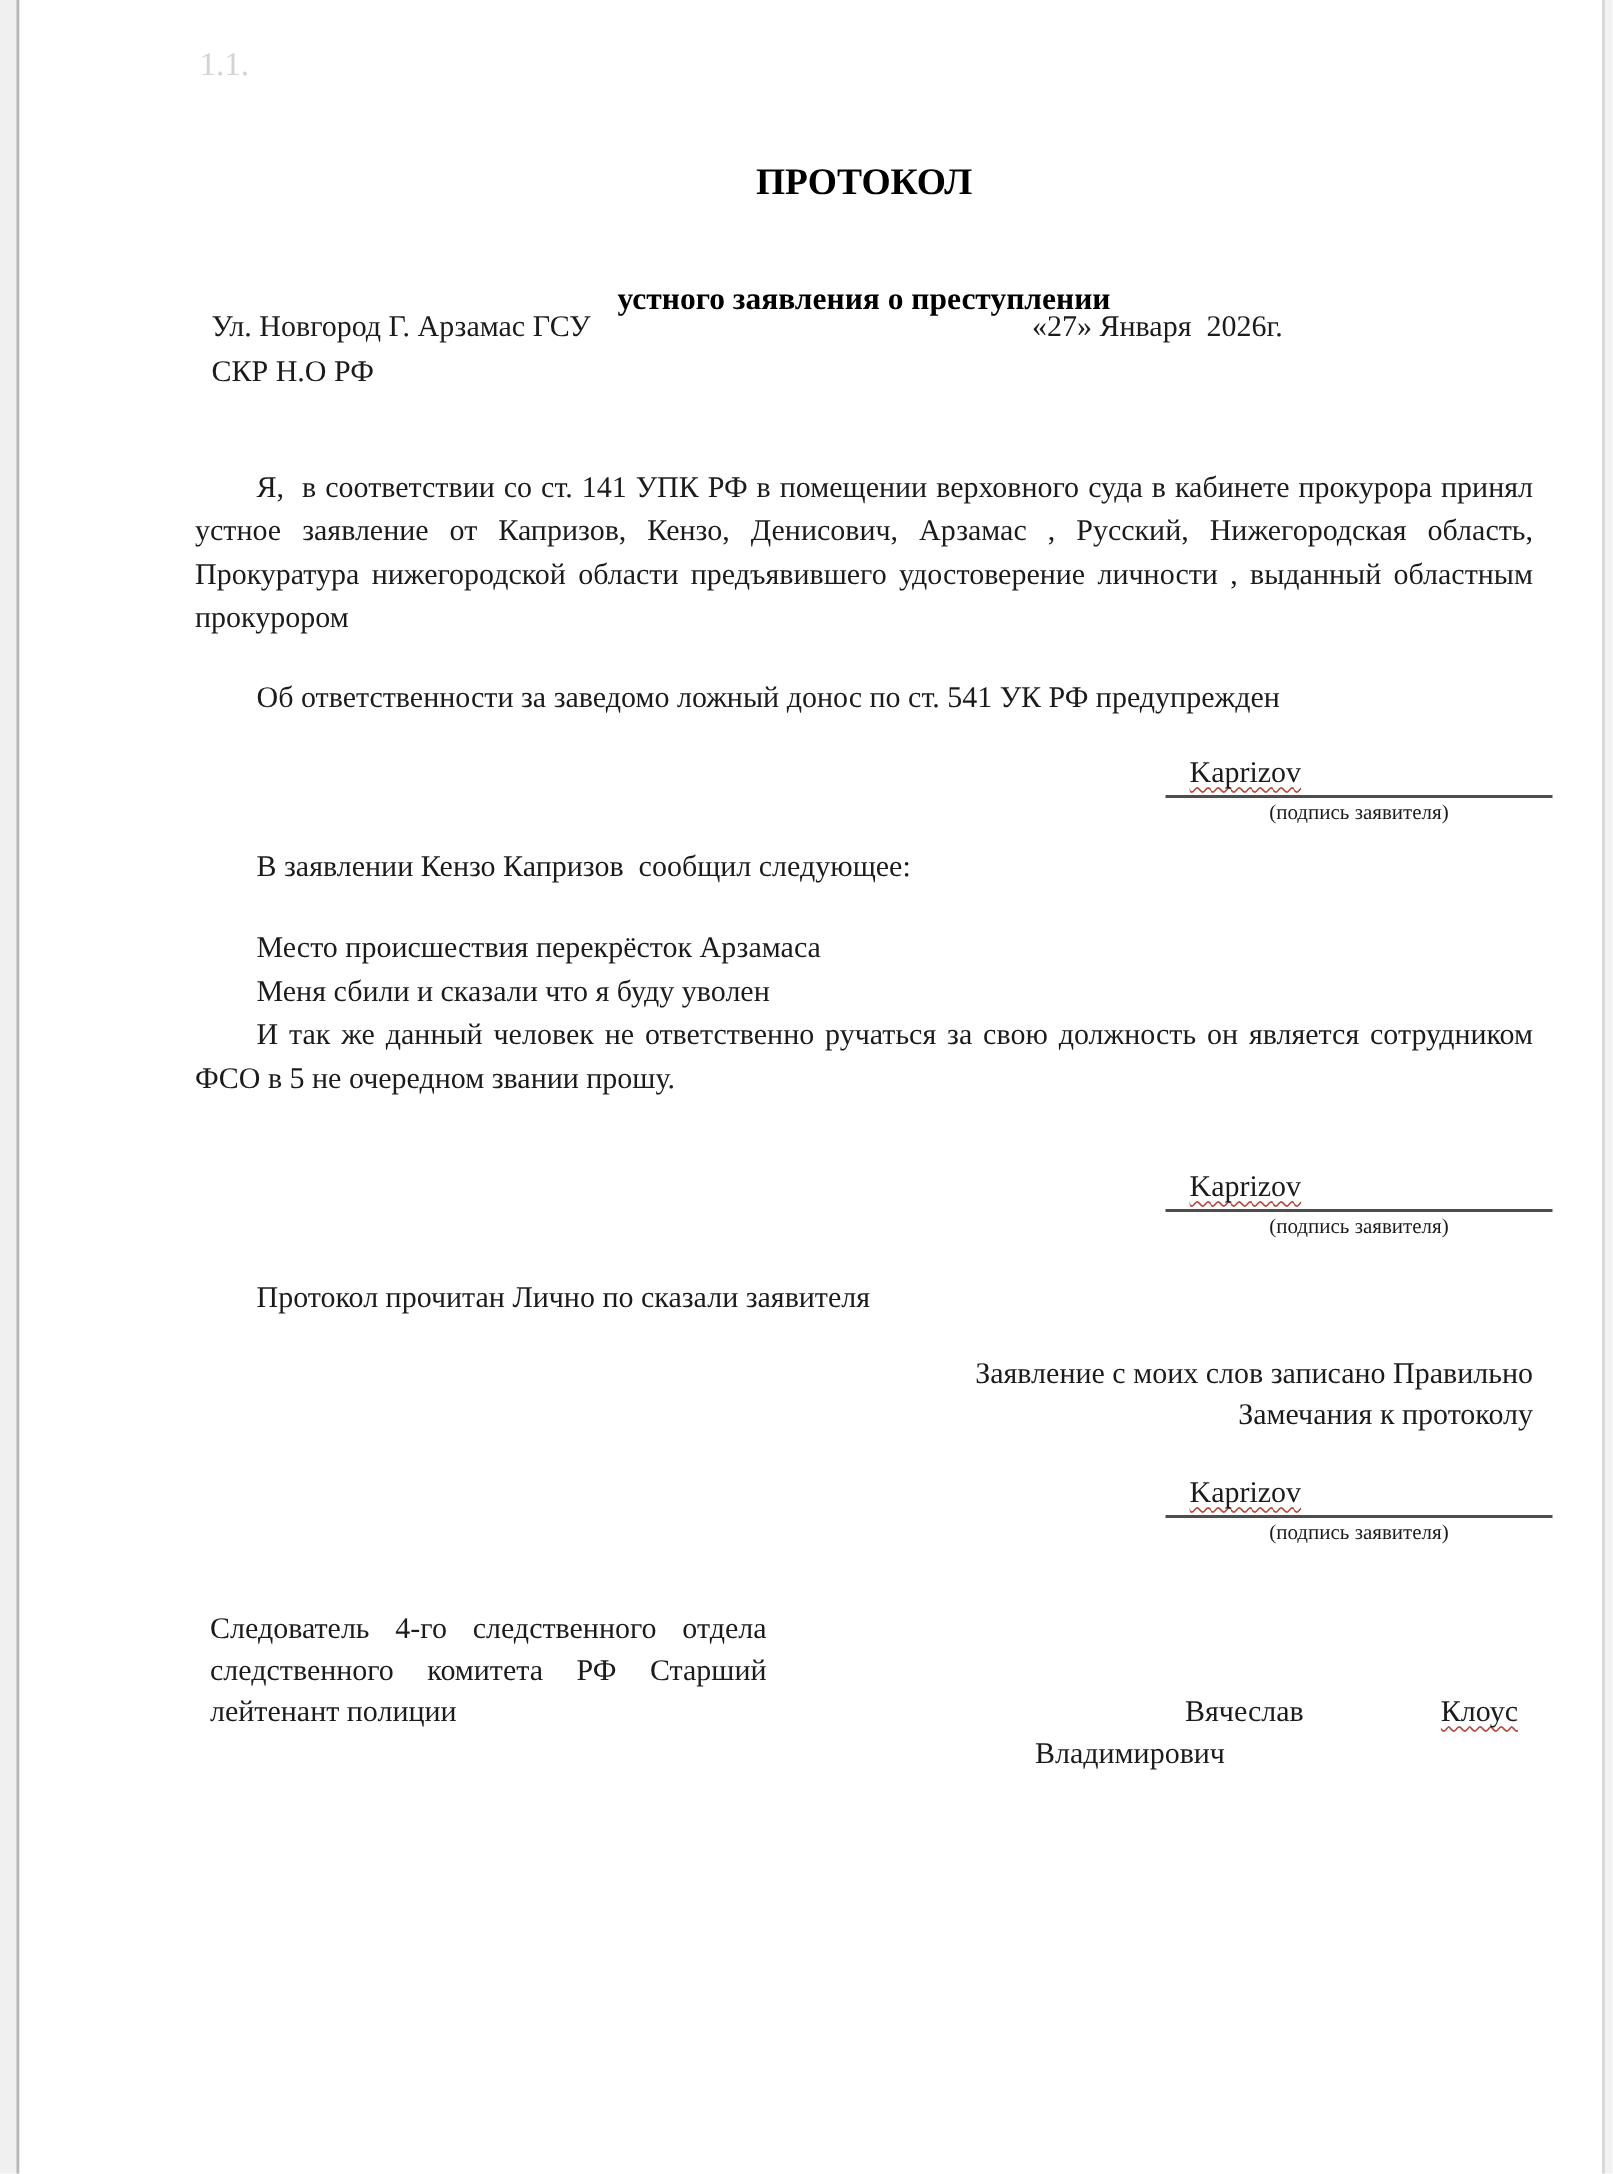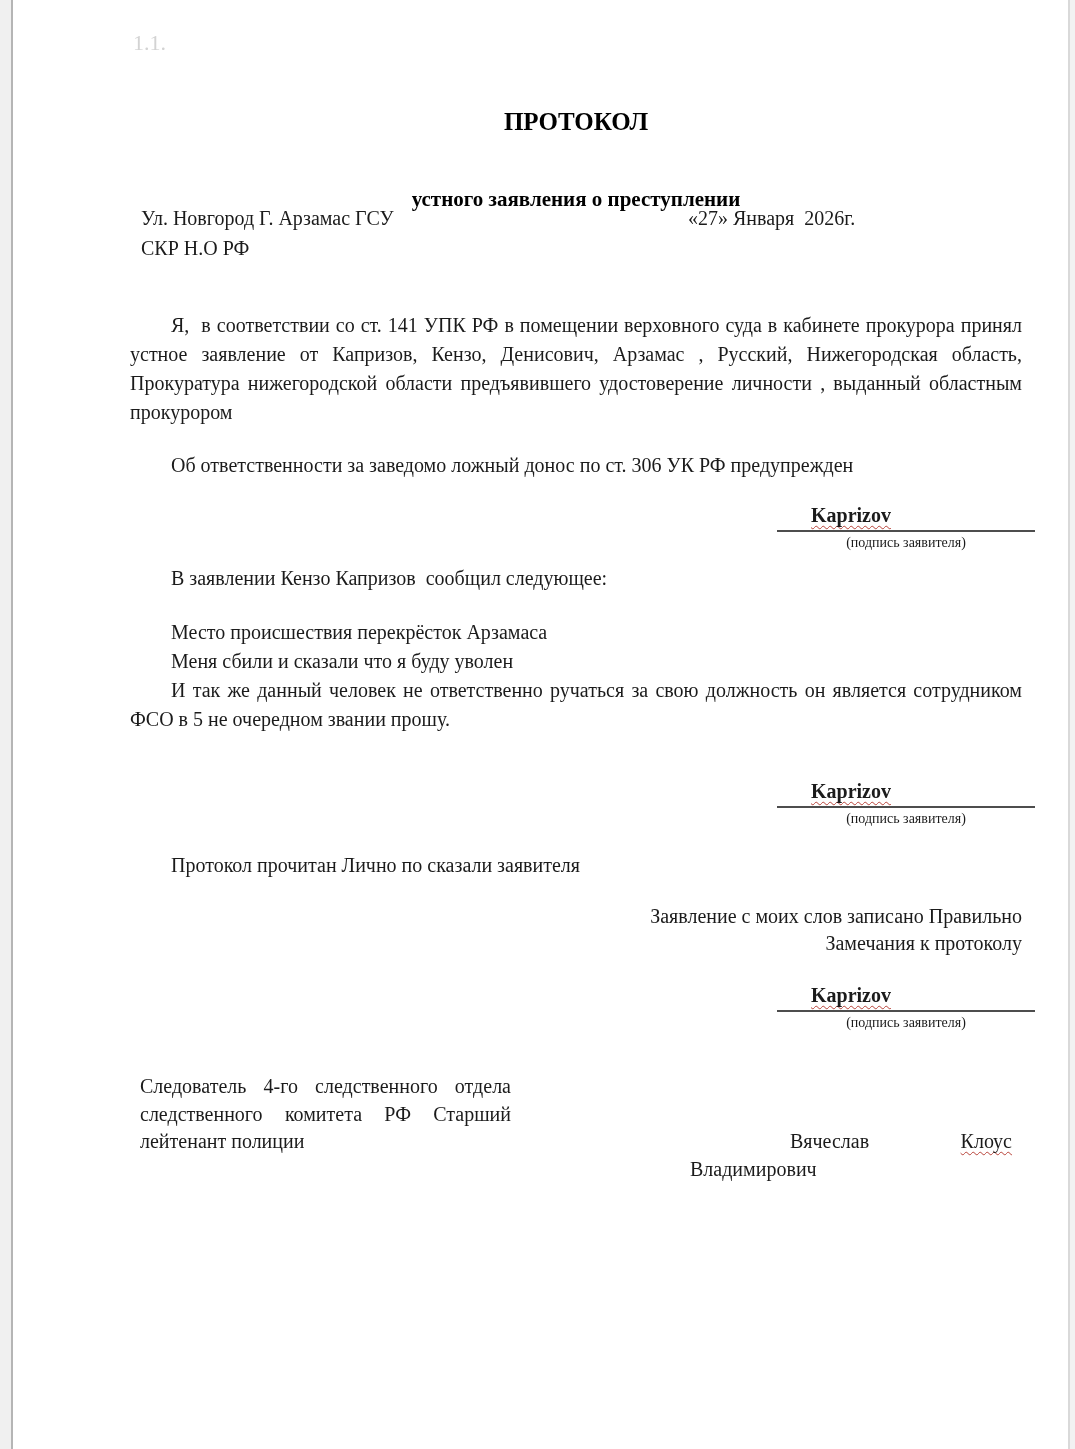--- a/index.html
+++ b/index.html
@@ -31,21 +31,21 @@
   .subtitle { left:117px; top:147px; width:892px; text-align:center; font-weight:bold; font-size:21px; color:#000;margin-top:40px; }
 
   .hdr-left { left:128px; top:203px; font-size:20px; line-height:30px; }
   .hdr-date { left:675px; top:203px; font-size:20px; line-height:30px; }
 
   .intro   { left:117px; top:311px; width:892px; font-size:20px; line-height:29px; text-align:justify; text-indent:41px; }
   .warning { left:117px; top:451px; width:892px; font-size:20px; line-height:29px; text-indent:41px; }
 
   .sig { left:764px; width:258px; }
   .sig1 { top:501px; } .sig2 { top:777px; } .sig3 { top:981px; }
-  .sig-name { margin:0 0 0 34px; font-size:20px; line-height:28px; display:inline-block;font-weight:bold; }
+  .sig-name { margin:0 0 0 16px; font-size:20px; line-height:28px; display:inline-block; }
   .sig-rule { height:2px; background:#4d4d4d; margin-top:1px; }
   .sig-caption { text-align:center; font-size:14px; line-height:16px; margin-top:3px; color:#1b1b1b; }
 
   .misspelled {
     text-decoration-line: underline;
     text-decoration-style: wavy;
     text-decoration-color:#b8433a;
     text-decoration-thickness:1px;
     text-underline-offset:3px;
     text-decoration-skip-ink:none;
@@ -78,21 +78,21 @@
   <h2 class="abs subtitle">устного заявления о преступлении</h2>
 
   <div class="abs hdr-left">
     <div>Ул. Новгород Г. Арзамас ГСУ</div>
     <div>СКР Н.О РФ</div>
   </div>
   <div class="abs hdr-date">«27» Января&nbsp; 2026г.</div>
 
   <p class="abs intro">Я,&nbsp; в соответствии со ст. 141 УПК РФ в помещении верховного суда в кабинете прокурора принял устное заявление от Капризов, Кензо, Денисович, Арзамас , Русский, Нижегородская область, Прокуратура нижегородской области предъявившего удостоверение личности , выданный областным прокурором</p>
 
-  <p class="abs warning">Об ответственности за заведомо ложный донос по ст. 306 УК РФ предупрежден</p>
+  <p class="abs warning">Об ответственности за заведомо ложный донос по ст. 541 УК РФ предупрежден</p>
 
   <div class="abs sig sig1">
     <div class="sig-name misspelled">Kaprizov</div>
     <div class="sig-rule"></div>
     <div class="sig-caption">(подпись заявителя)</div>
   </div>
 
   <p class="abs statement-intro">В заявлении Кензо Капризов&nbsp; сообщил следующее:</p>
 
   <div class="abs statement-block">

